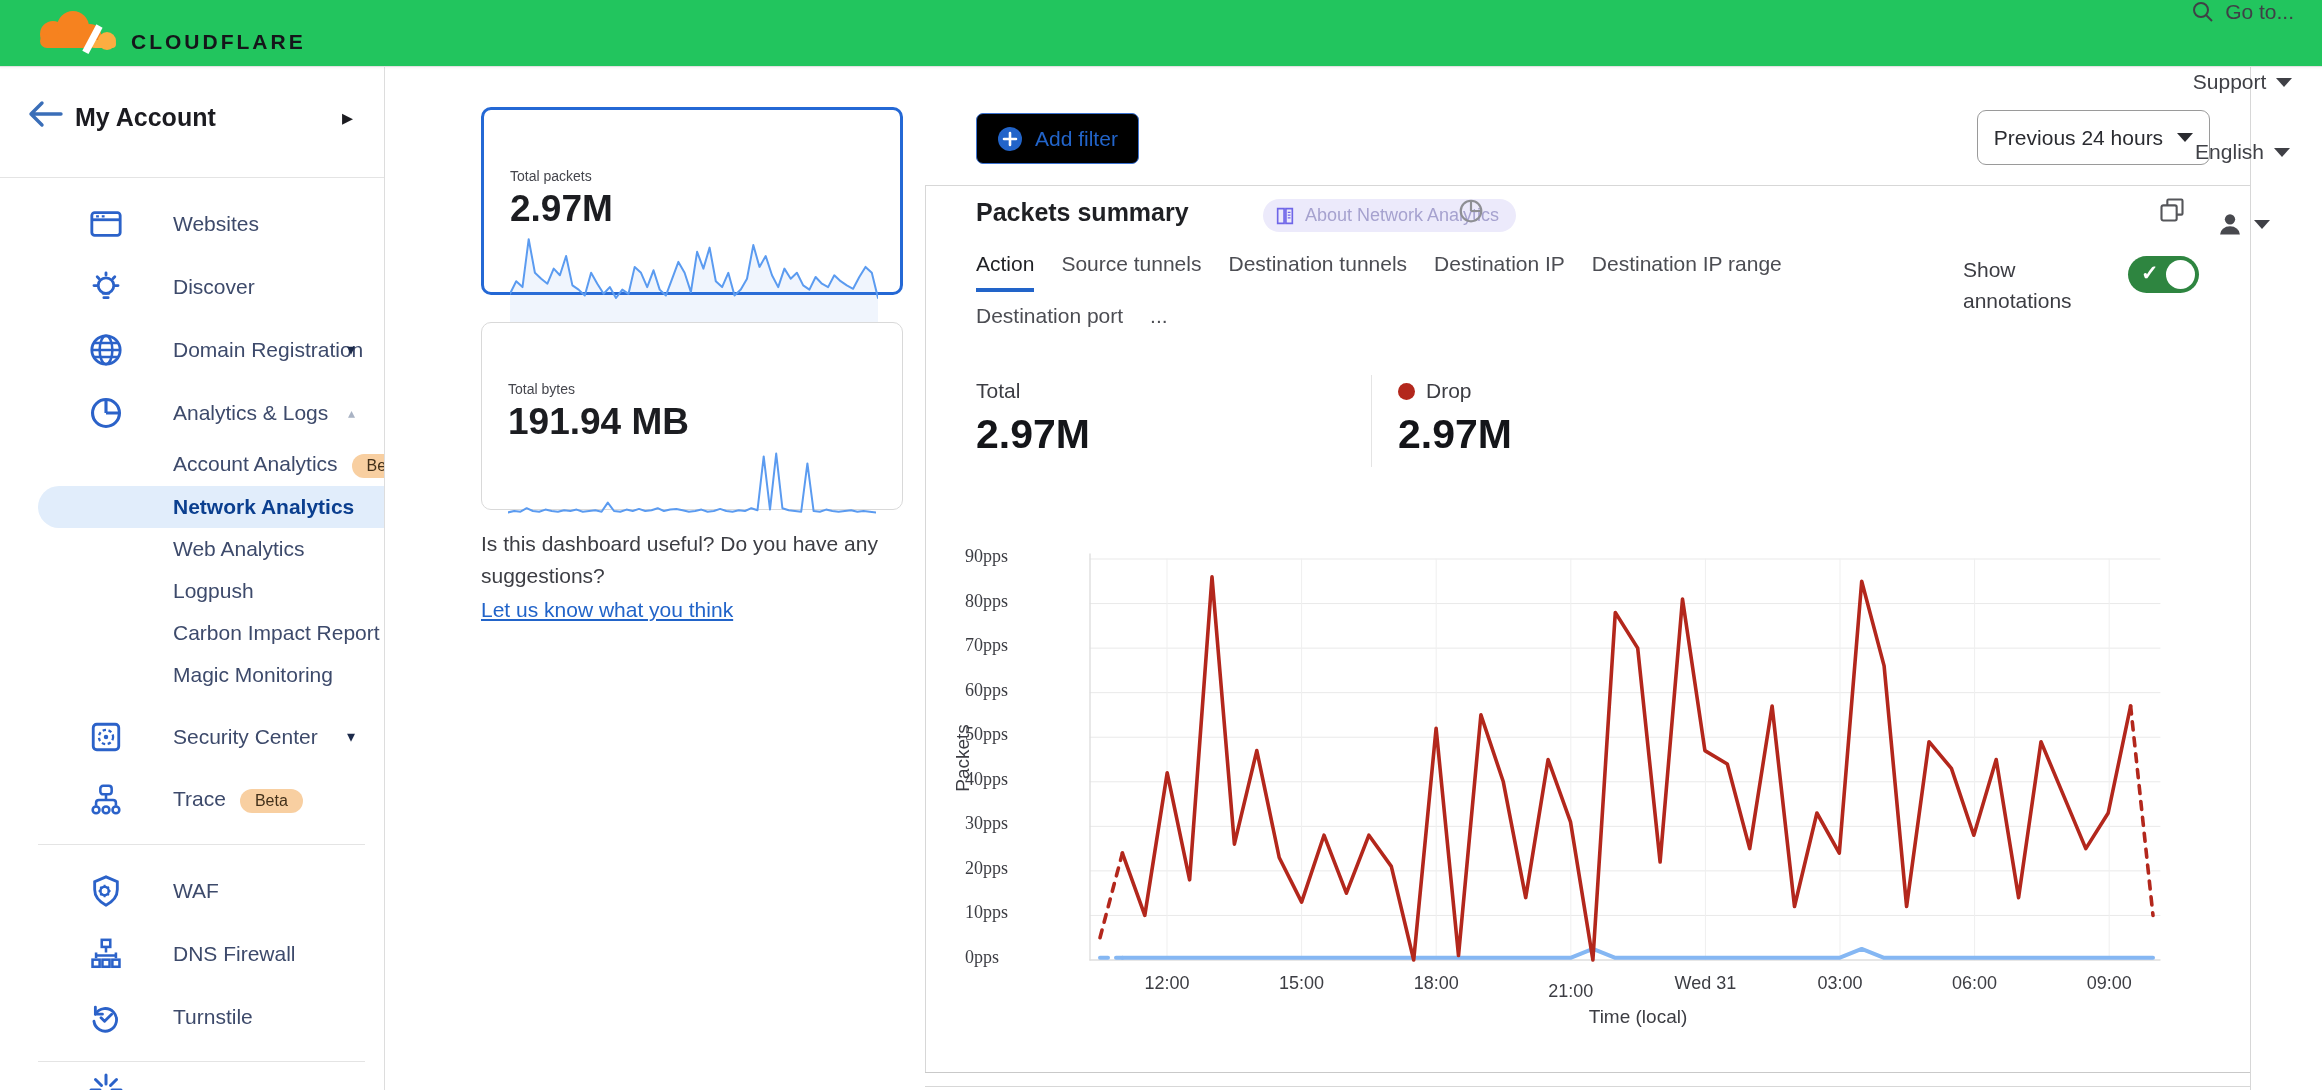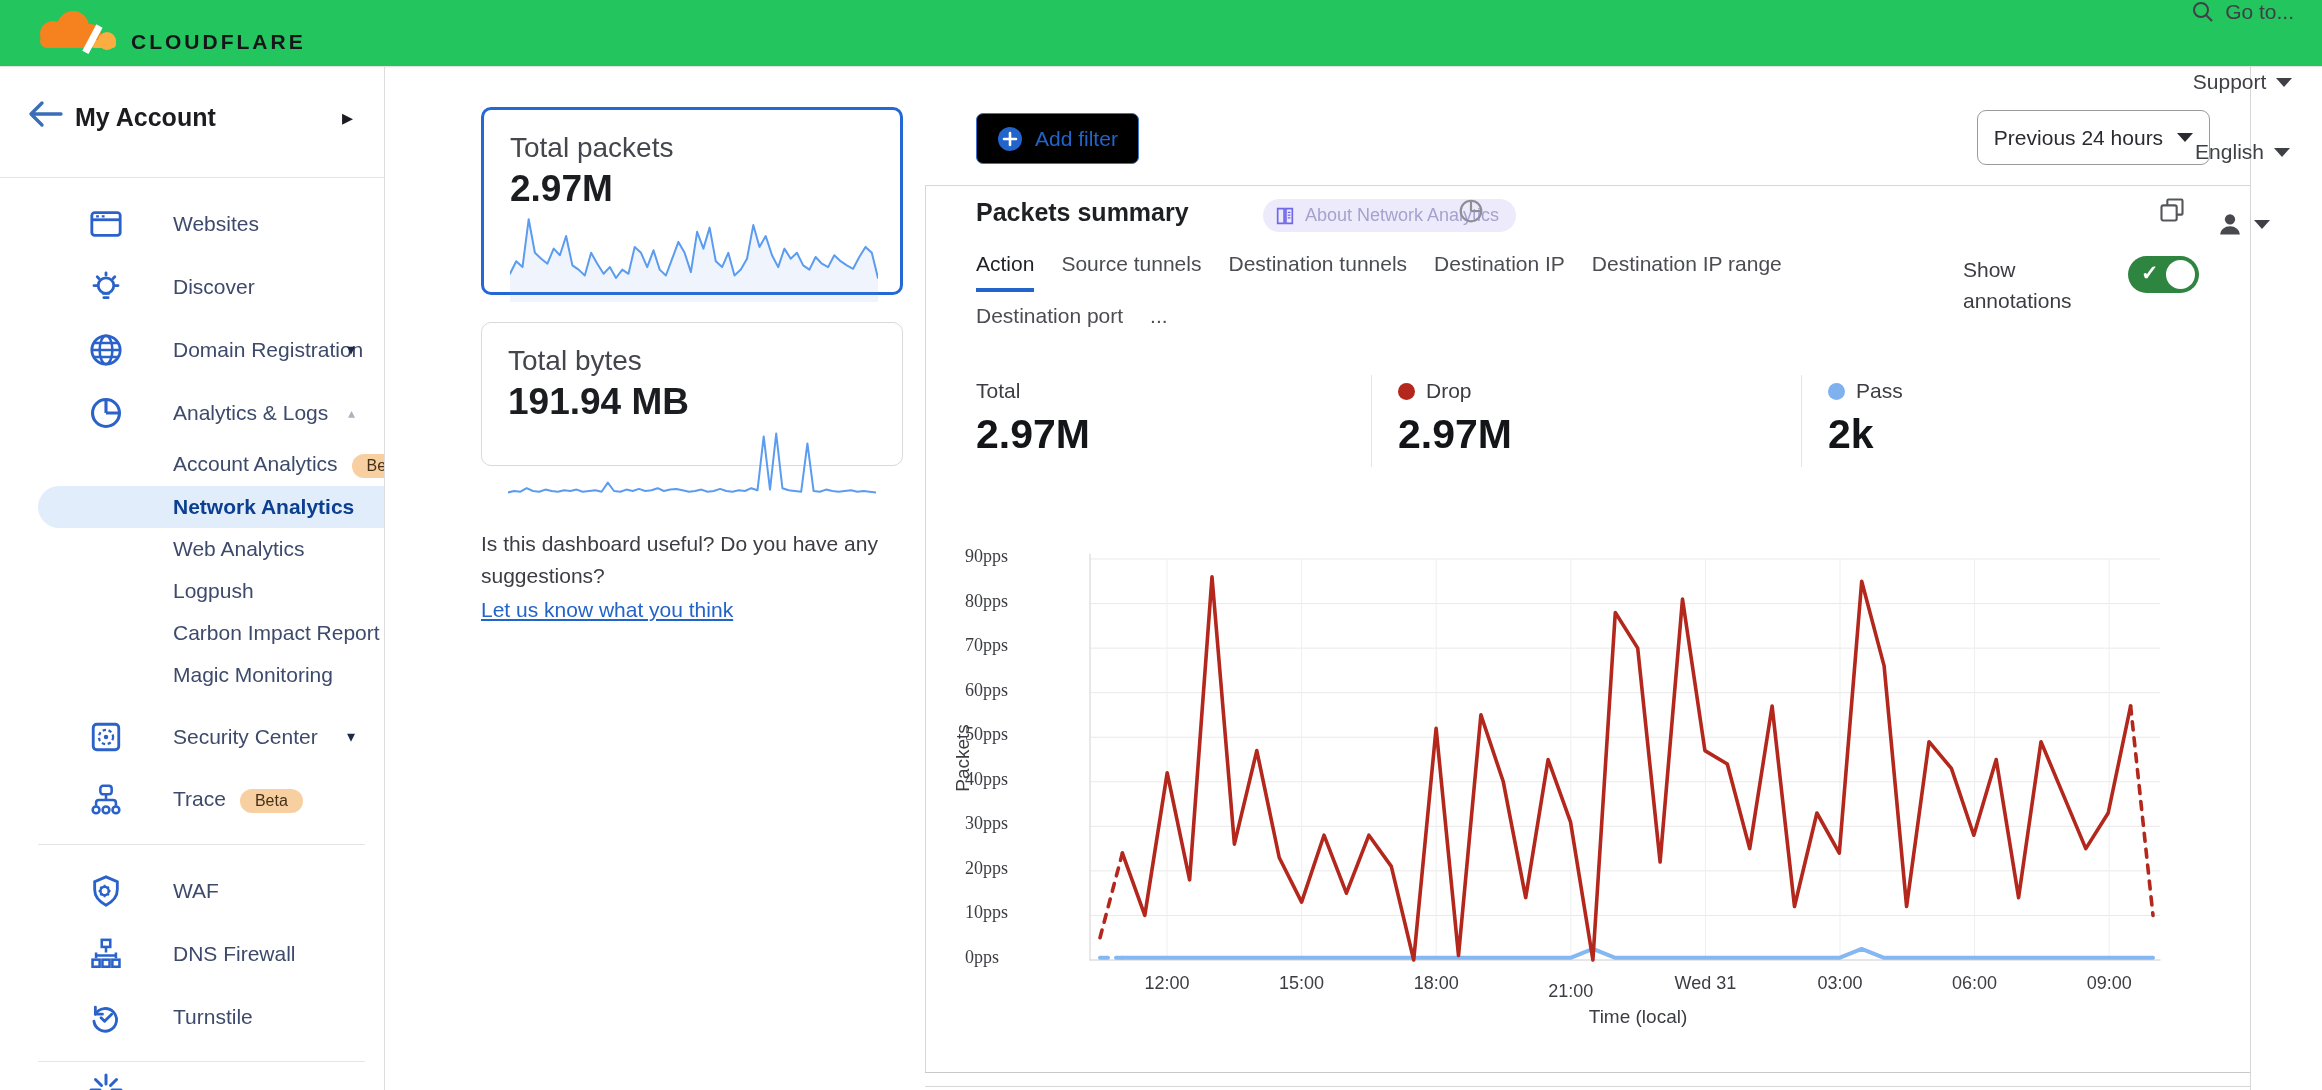--- a/index.html
+++ b/index.html
@@ -29,22 +29,22 @@
   .sb-row.selected .pill { position:absolute; left:38px; right:0; top:0; bottom:0; background:#e1edfb; border-radius:21px 0 0 21px; }
   .sb-row.selected .sb-label { font-weight:700; color:#0b3f8f; }
   .sb-caret { position:absolute; right:30px; font-size:16px; color:#1c2a4a; }
   .sb-caret.gray { color:#a9b3c4; font-size:14px; }
   .beta { display:inline-block; margin-left:14px; padding:3px 15px; border-radius:14px; background:#f8cfa1; color:#42301a; font-size:16px; }
   .sb-divider { position:absolute; left:38px; width:327px; height:1px; background:#e4e4e4; }
 
   
   .mini-card { position:absolute; left:481px; width:422px; background:#fff; border-radius:10px; padding:22px 26px 14px 26px; cursor:pointer; }
   #card-packets { top:107px; height:188px; border:3px solid #2468d5; }
-  #card-bytes { top:322px; height:144px; border:1px solid #d9d9d9; }
-  .mini-title { font-size:28px; color:#45464d; }
+  #card-bytes { top:322px; height:188px; border:1px solid #d9d9d9; }
+  .mini-title { font-size:14px; color:#45464d;margin-top:36px; }
   .mini-value { font-size:37px; font-weight:700; color:#1c1d21; margin-top:4px; }
   #feedback { position:absolute; left:481px; top:528px; width:445px; font-size:21px; line-height:32px; color:#3c3d43; }
   #feedback-link { display:inline-block; margin-top:2px; color:#2264c9; text-decoration:underline; cursor:pointer; }
 
   
   #col-border { position:absolute; left:2250px; top:67px; width:1px; height:1023px; background:#d7d7d7; }
   #toolbar-border { position:absolute; left:925px; top:185px; width:1325px; height:1px; background:#d7d7d7; }
   #panel-left-border { position:absolute; left:925px; top:185px; width:1px; height:887px; background:#d7d7d7; }
   #panel-bottom-border { position:absolute; left:925px; top:1072px; width:1325px; height:1px; background:#c9c9c9; }
   #next-card-hint { position:absolute; left:925px; top:1086px; width:1325px; height:1px; background:#d7d7d7; }
@@ -336,27 +336,20 @@
         <span>Total</span>
       </div>
       <div class="val">2.97M</div>
     </div>
     <div class="stat-col c2">
       <div class="lbl">
         <span class="dot" style="background: rgb(179, 39, 28);"></span>
         <span>Drop</span>
       </div>
       <div class="val">2.97M</div>
-    </div>
-    <div class="stat-col c3">
-      <div class="lbl">
-        <span class="dot" style="background: rgb(127, 177, 238);"></span>
-        <span>Pass</span>
-      </div>
-      <div class="val">2k</div>
     </div>
   </div>
 
 <svg id="main-chart" class="abs" style="left:1085px;top:550px" width="1080" height="420">
     <path d="M5 365.44444444444446 H1075" fill="none" stroke="#e9e9e9" stroke-width="1" stroke-linejoin="round" stroke-linecap="round"></path>
     <path d="M5 320.8888888888889 H1075" fill="none" stroke="#e9e9e9" stroke-width="1" stroke-linejoin="round" stroke-linecap="round"></path>
     <path d="M5 276.3333333333333 H1075" fill="none" stroke="#e9e9e9" stroke-width="1" stroke-linejoin="round" stroke-linecap="round"></path>
     <path d="M5 231.77777777777777 H1075" fill="none" stroke="#e9e9e9" stroke-width="1" stroke-linejoin="round" stroke-linecap="round"></path>
     <path d="M5 187.22222222222223 H1075" fill="none" stroke="#e9e9e9" stroke-width="1" stroke-linejoin="round" stroke-linecap="round"></path>
     <path d="M5 142.66666666666663 H1075" fill="none" stroke="#e9e9e9" stroke-width="1" stroke-linejoin="round" stroke-linecap="round"></path>

